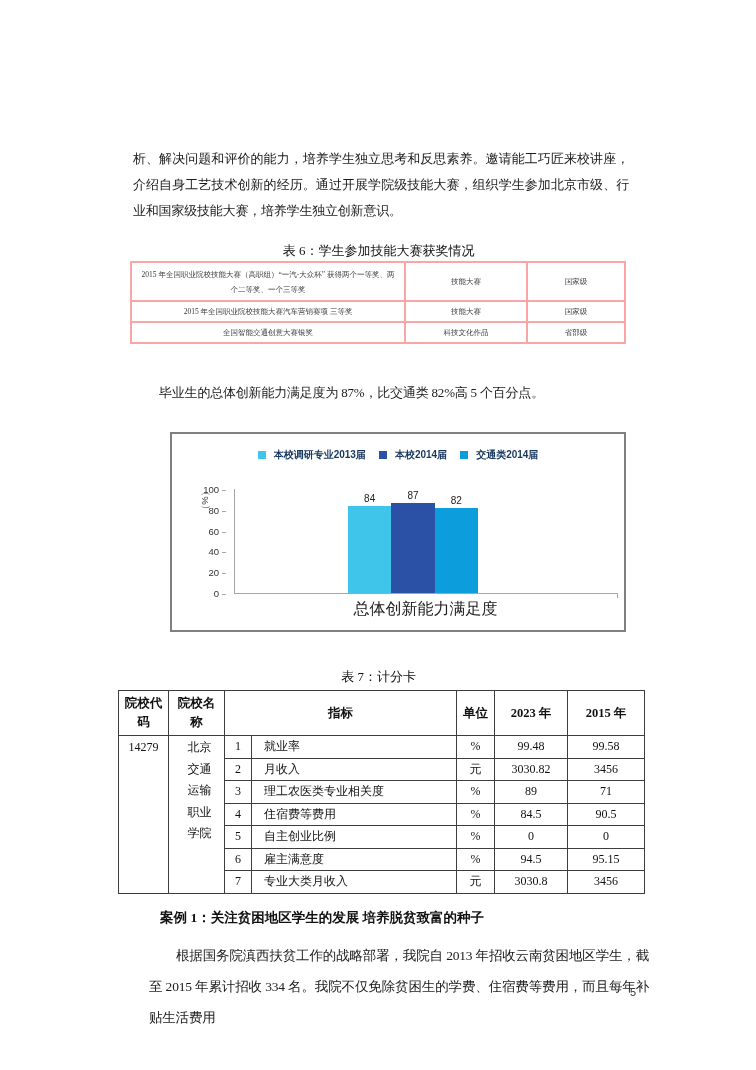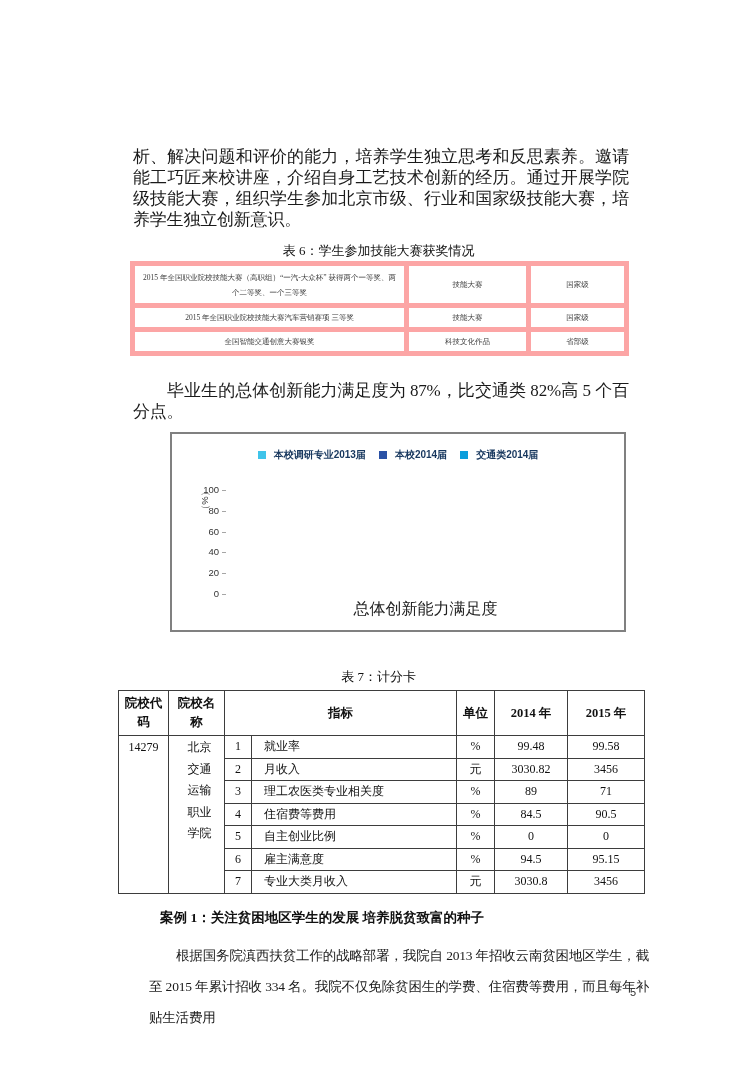--- a/index.html
+++ b/index.html
@@ -1,28 +1,28 @@
 <!DOCTYPE html>
 <html><head>
 <meta charset="utf-8">
 <style>
   html,body{margin:0;padding:0;}
   body{background:#ffffff;width:756px;height:1070px;position:relative;
        font-family:"Liberation Serif","DejaVu Serif",serif;color:#1a1a1a;}
   .abs{position:absolute;}
 
   
-  .para{width:496px;font-size:17px;line-height:21px;text-align:justify;letter-spacing:-0.2px;}
+  .para{width:496px;font-size:13px;line-height:26px;text-align:justify;letter-spacing:-0.2px;}
   .indent{text-indent:2em;}
   .caption{width:497px;text-align:center;font-size:13px;color:#111;}
 
   
   table{border-collapse:collapse;}
   .t6{width:494px;font-size:7.5px;color:#3a3a3a;table-layout:fixed;}
-  .t6 td{border:5px solid #fca5a5;text-align:center;padding:2px 6px;line-height:15px;}
+  .t6 td{border:2px solid #fca5a5;text-align:center;padding:2px 6px;line-height:15px;}
   .t6 tr.tall td{height:33px;}
   .t6 tr td{height:15px;}
 
   
   .chart-box{width:452px;height:196px;border:2px solid #808080;background:#fff;}
   .legend{position:absolute;top:14px;left:0;right:0;display:flex;justify-content:center;gap:13px;
           font-family:"Liberation Sans","DejaVu Sans",sans-serif;font-size:10px;font-weight:bold;color:#17375e;}
   .legend-item{display:flex;align-items:center;gap:8px;}
   .swatch{width:8px;height:8px;display:inline-block;}
   .plot{position:absolute;left:62px;top:55px;width:383px;height:104px;
@@ -103,20 +103,36 @@
       <span>交通类2014届</span>
     </div>
   </div>
   <div class="ylab">（%）</div>
   <div class="yt" style="top:50px;">100</div>
   <div class="yt" style="top:70.8px;">80</div>
   <div class="yt" style="top:91.6px;">60</div>
   <div class="yt" style="top:112.4px;">40</div>
   <div class="yt" style="top:133.2px;">20</div>
   <div class="yt" style="top:154px;">0</div>
+  <div class="plot">
+    <div class="bars">
+      <div class="bar-col">
+        <span class="bar-val">84</span>
+        <div class="bar" style="height: 84%; background: rgb(63, 196, 234);"></div>
+      </div>
+      <div class="bar-col">
+        <span class="bar-val">87</span>
+        <div class="bar" style="height: 87%; background: rgb(42, 81, 165);"></div>
+      </div>
+      <div class="bar-col">
+        <span class="bar-val">82</span>
+        <div class="bar" style="height: 82%; background: rgb(12, 158, 220);"></div>
+      </div>
+    </div>
+  </div>
   <div class="xlab">总体创新能力满足度</div>
 </div>
 
 <div class="abs caption" style="left:130px;top:668px;">表 7：计分卡</div>
 
 <table class="t7 abs" style="left:118px;top:690px;">
   <colgroup>
     <col style="width:50px">
       <col style="width:56px">
       <col style="width:27px">
@@ -124,21 +140,21 @@
       <col style="width:38px">
       <col style="width:73px">
       <col style="width:77px">
   </colgroup>
   <tbody>
       <tr>
     <th>院校代码</th>
     <th>院校名称</th>
     <th colspan="2">指标</th>
     <th>单位</th>
-    <th>2014 年</th>
+    <th>2023 年</th>
     <th>2015 年</th>
   </tr>
   <tr>
     <td rowspan="7" class="vtop">14279</td>
     <td rowspan="7" class="vtop school-name">北京交通运输职业学院</td>
     <td>1</td>
     <td class="ind">就业率</td>
     <td>%</td>
     <td>99.48</td>
     <td>99.58</td>

